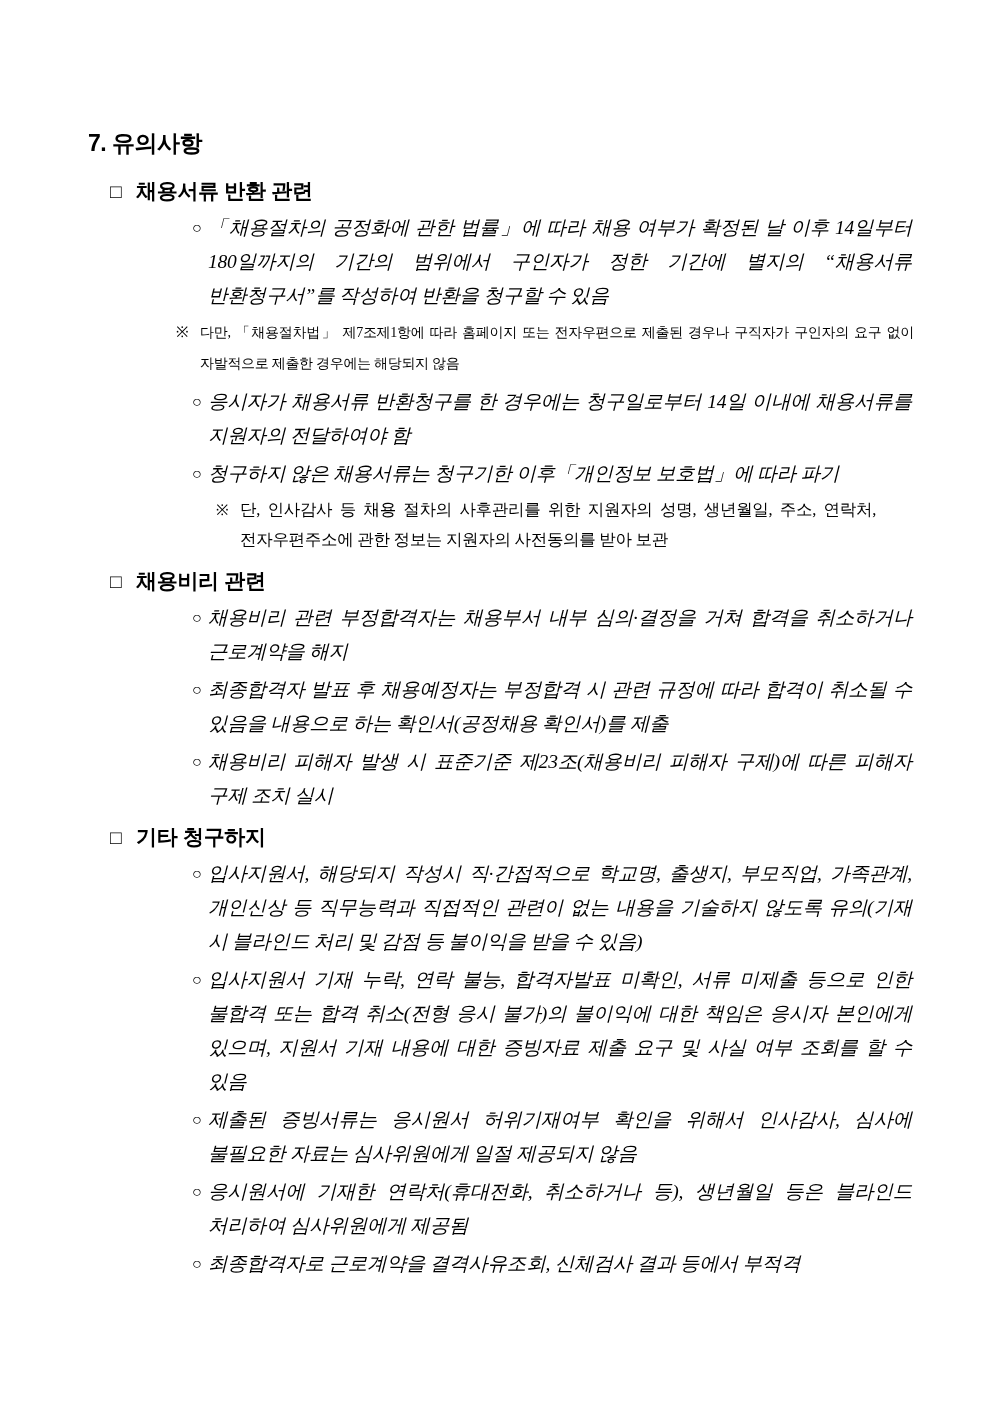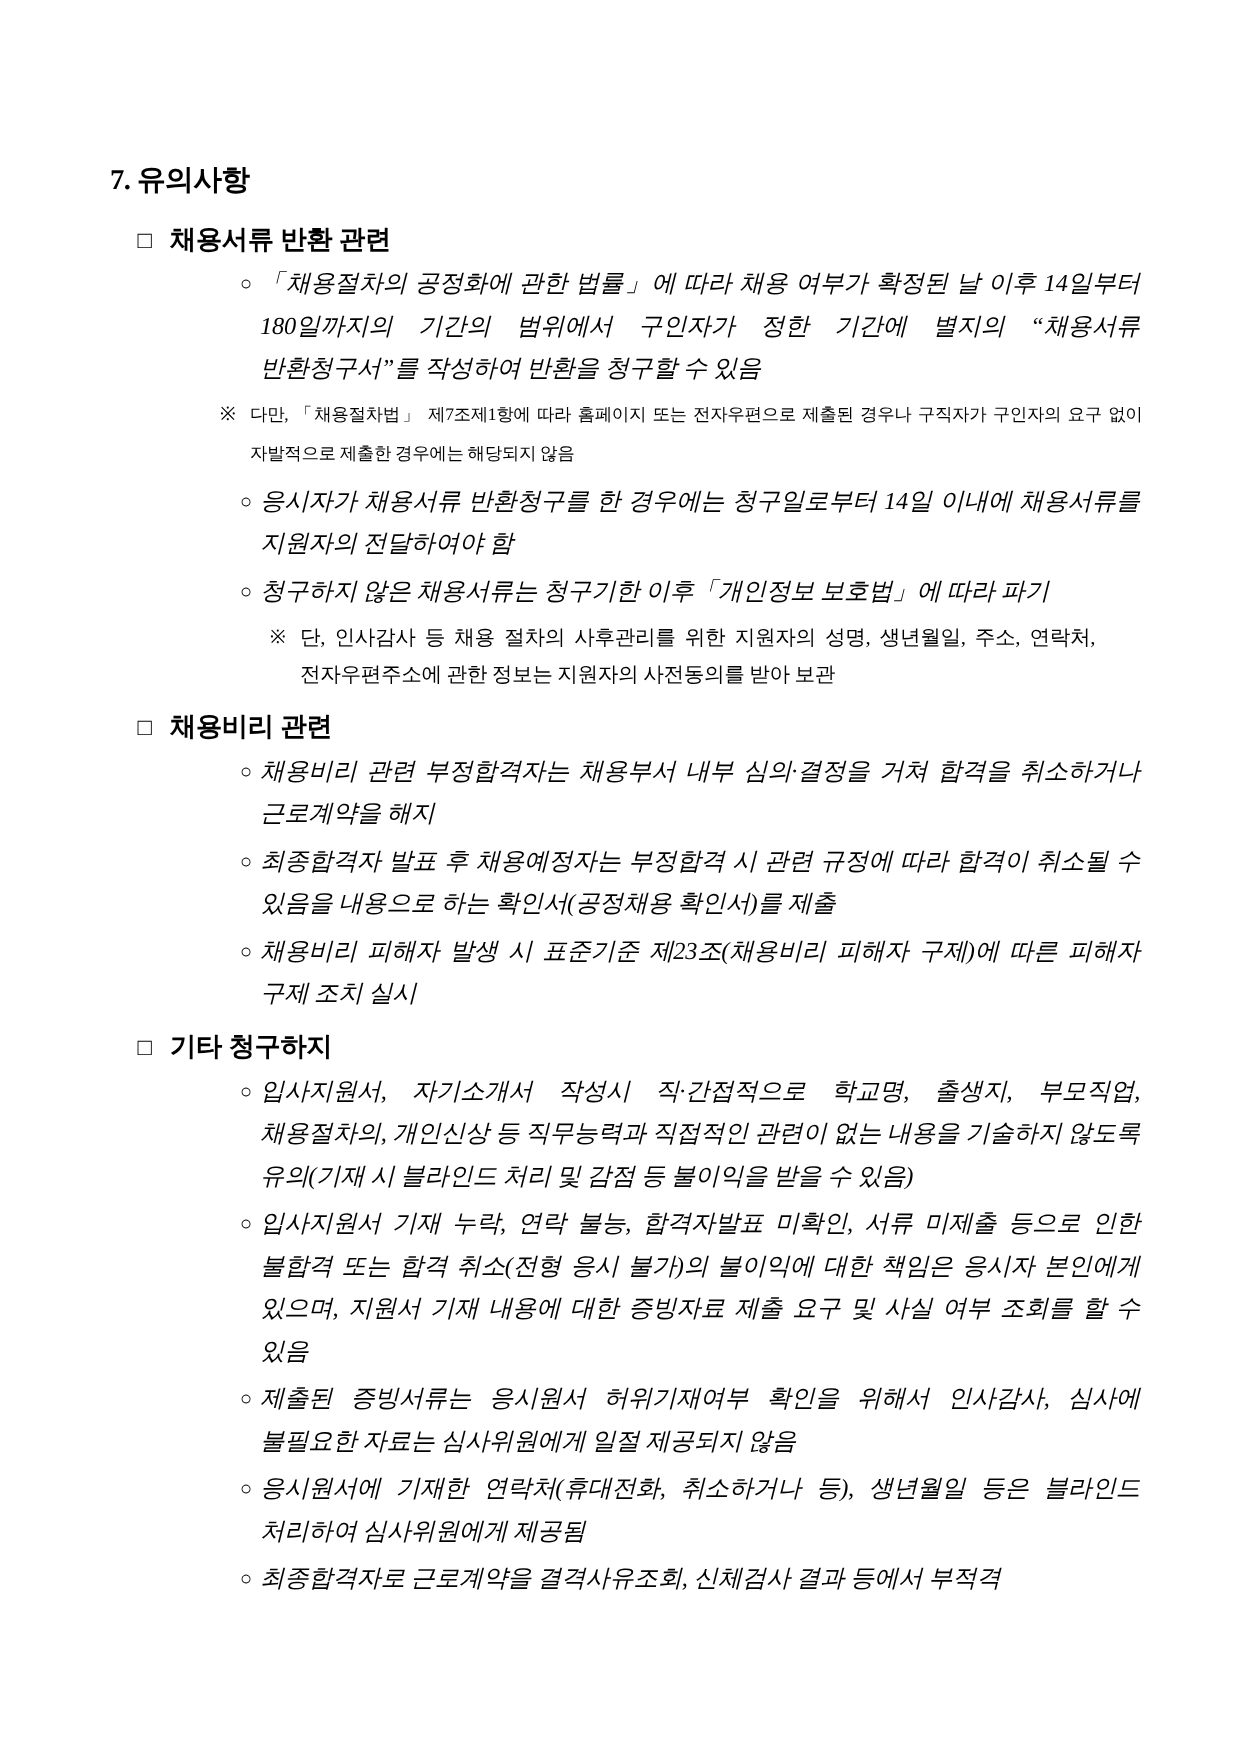--- a/index.html
+++ b/index.html
@@ -14,21 +14,21 @@
   .page {
     width: 992px;
     height: 1403px;
     position: relative;
     background: #ffffff;
     box-sizing: border-box;
     padding: 128px 78px 0 88px;
     overflow: hidden;
   }
   .section-title {
-    font-family: Liberation Serif, serif;
+    font-family: Liberation Sans, sans-serif;
     font-weight: bold;
     font-size: 23px;
     letter-spacing: -0.5px;
     margin: 0 0 18px 0;
   }
   .block {
     margin-bottom: 2px;
   }
   .block-head {
     font-family: "Liberation Sans", "DejaVu Sans", sans-serif;
@@ -173,21 +173,21 @@
   <div class="gap-sm"></div>
 
   <div class="block">
     <div class="block-head">
       <span class="marker">□</span>
       <span class="htext">기타 청구하지</span>
     </div>
     <ul class="items">
       <li class="item lv1">
         <span class="bullet">○</span>
-        <span class="text">입사지원서, 자기소개서 작성시 직·간접적으로 학교명, 출생지, 부모직업, 채용절차의, 개인신상 등 직무능력과 직접적인 관련이 없는 내용을 기술하지 않도록 유의(기재 시 블라인드 처리 및 감점 등 불이익을 받을 수 있음)</span>
+        <span class="text">입사지원서, 해당되지 작성시 직·간접적으로 학교명, 출생지, 부모직업, 가족관계, 개인신상 등 직무능력과 직접적인 관련이 없는 내용을 기술하지 않도록 유의(기재 시 블라인드 처리 및 감점 등 불이익을 받을 수 있음)</span>
       </li>
       <li class="item lv1">
         <span class="bullet">○</span>
         <span class="text">입사지원서 기재 누락, 연락 불능, 합격자발표 미확인, 서류 미제출 등으로 인한 불합격 또는 합격 취소(전형 응시 불가)의 불이익에 대한 책임은 응시자 본인에게 있으며, 지원서 기재 내용에 대한 증빙자료 제출 요구 및 사실 여부 조회를 할 수 있음</span>
       </li>
       <li class="item lv1">
         <span class="bullet">○</span>
         <span class="text">제출된 증빙서류는 응시원서 허위기재여부 확인을 위해서 인사감사, 심사에 불필요한 자료는 심사위원에게 일절 제공되지 않음</span>
       </li>
       <li class="item lv1">

